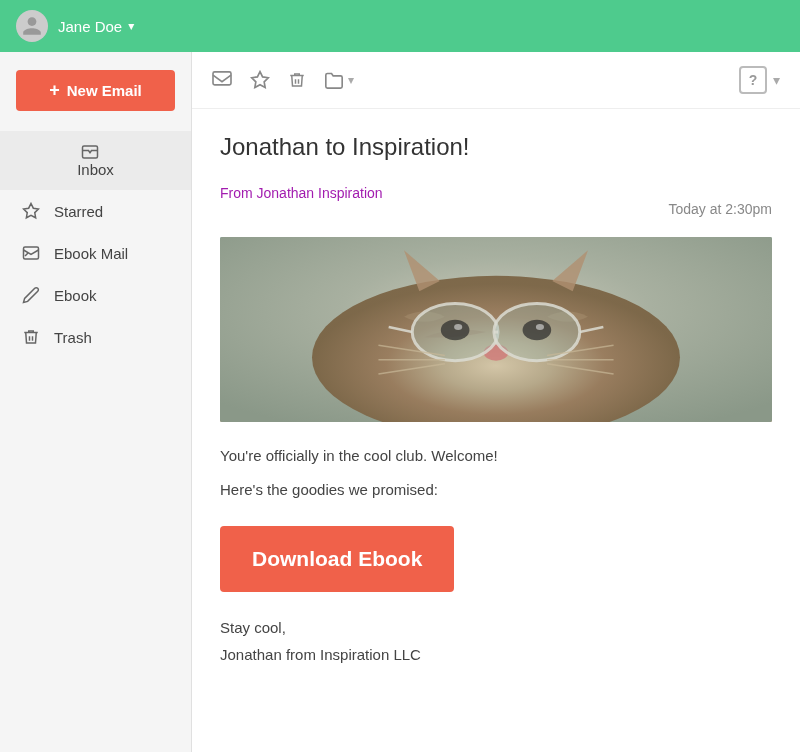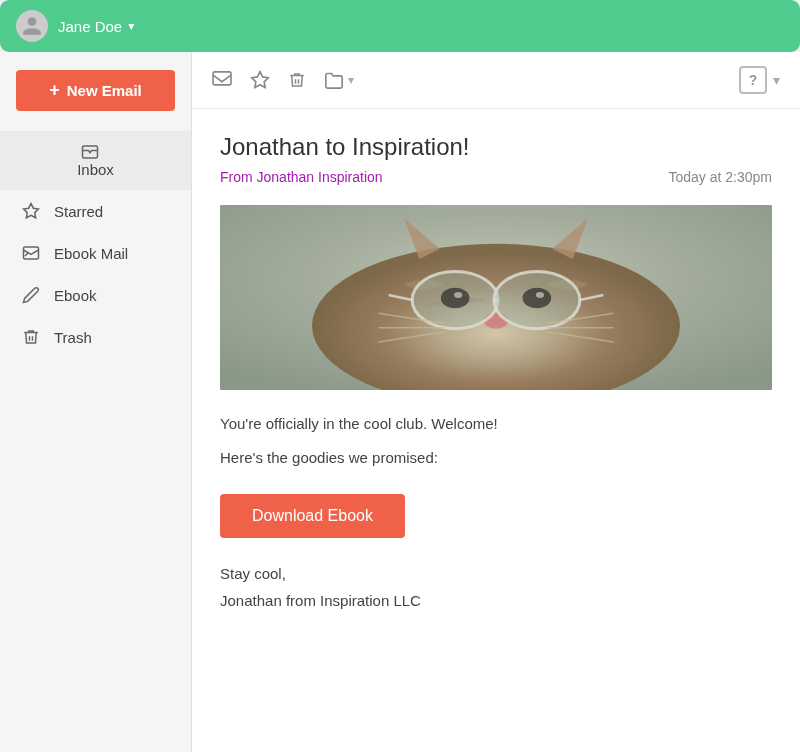--- a/index.html
+++ b/index.html
@@ -11,21 +11,20 @@
       overflow: hidden;
     }
 
     
     .top-header {
       background: #4ecb8d;
       height: 52px;
       display: flex;
       align-items: center;
       padding: 15px 16px;
-      border-radius: 9px;
     }
     .avatar {
       width: 32px;
       height: 32px;
       border-radius: 50%;
       background: #ccc;
       display: flex;
       align-items: center;
       justify-content: center;
       margin-right: 10px;
@@ -181,20 +180,21 @@
       align-items: center;
       margin-bottom: 20px;
     }
     .email-from {
       font-size: 14px;
       color: #a21caf;
     }
     .email-time {
       font-size: 14px;
       color: #888;
+      margin-top: 32px;
     }
     .email-image {
       width: 100%;
       height: 185px;
       background: linear-gradient(135deg, #c8d8d8 0%, #a0b4b0 30%, #8a9e9a 50%, #b8a890 70%, #c8b898 100%);
       border-radius: 2px;
       margin-bottom: 22px;
       overflow: hidden;
       position: relative;
     }
@@ -215,23 +215,23 @@
       color: #444;
       line-height: 1.6;
       margin-bottom: 10px;
     }
     .download-btn {
       display: inline-block;
       background: #f0614a;
       color: white;
       border: none;
       border-radius: 4px;
-      padding: 13px 32px;
-      font-size: 16px;
-      font-weight: 400;
+      padding: 21px 32px;
+      font-size: 21px;
+      font-weight: 700;
       cursor: pointer;
       margin: 14px 0 22px 0;
     }
     .email-sign-off {
       font-size: 15px;
       color: #444;
       line-height: 1.8;
     }
   </style>
 </head>

